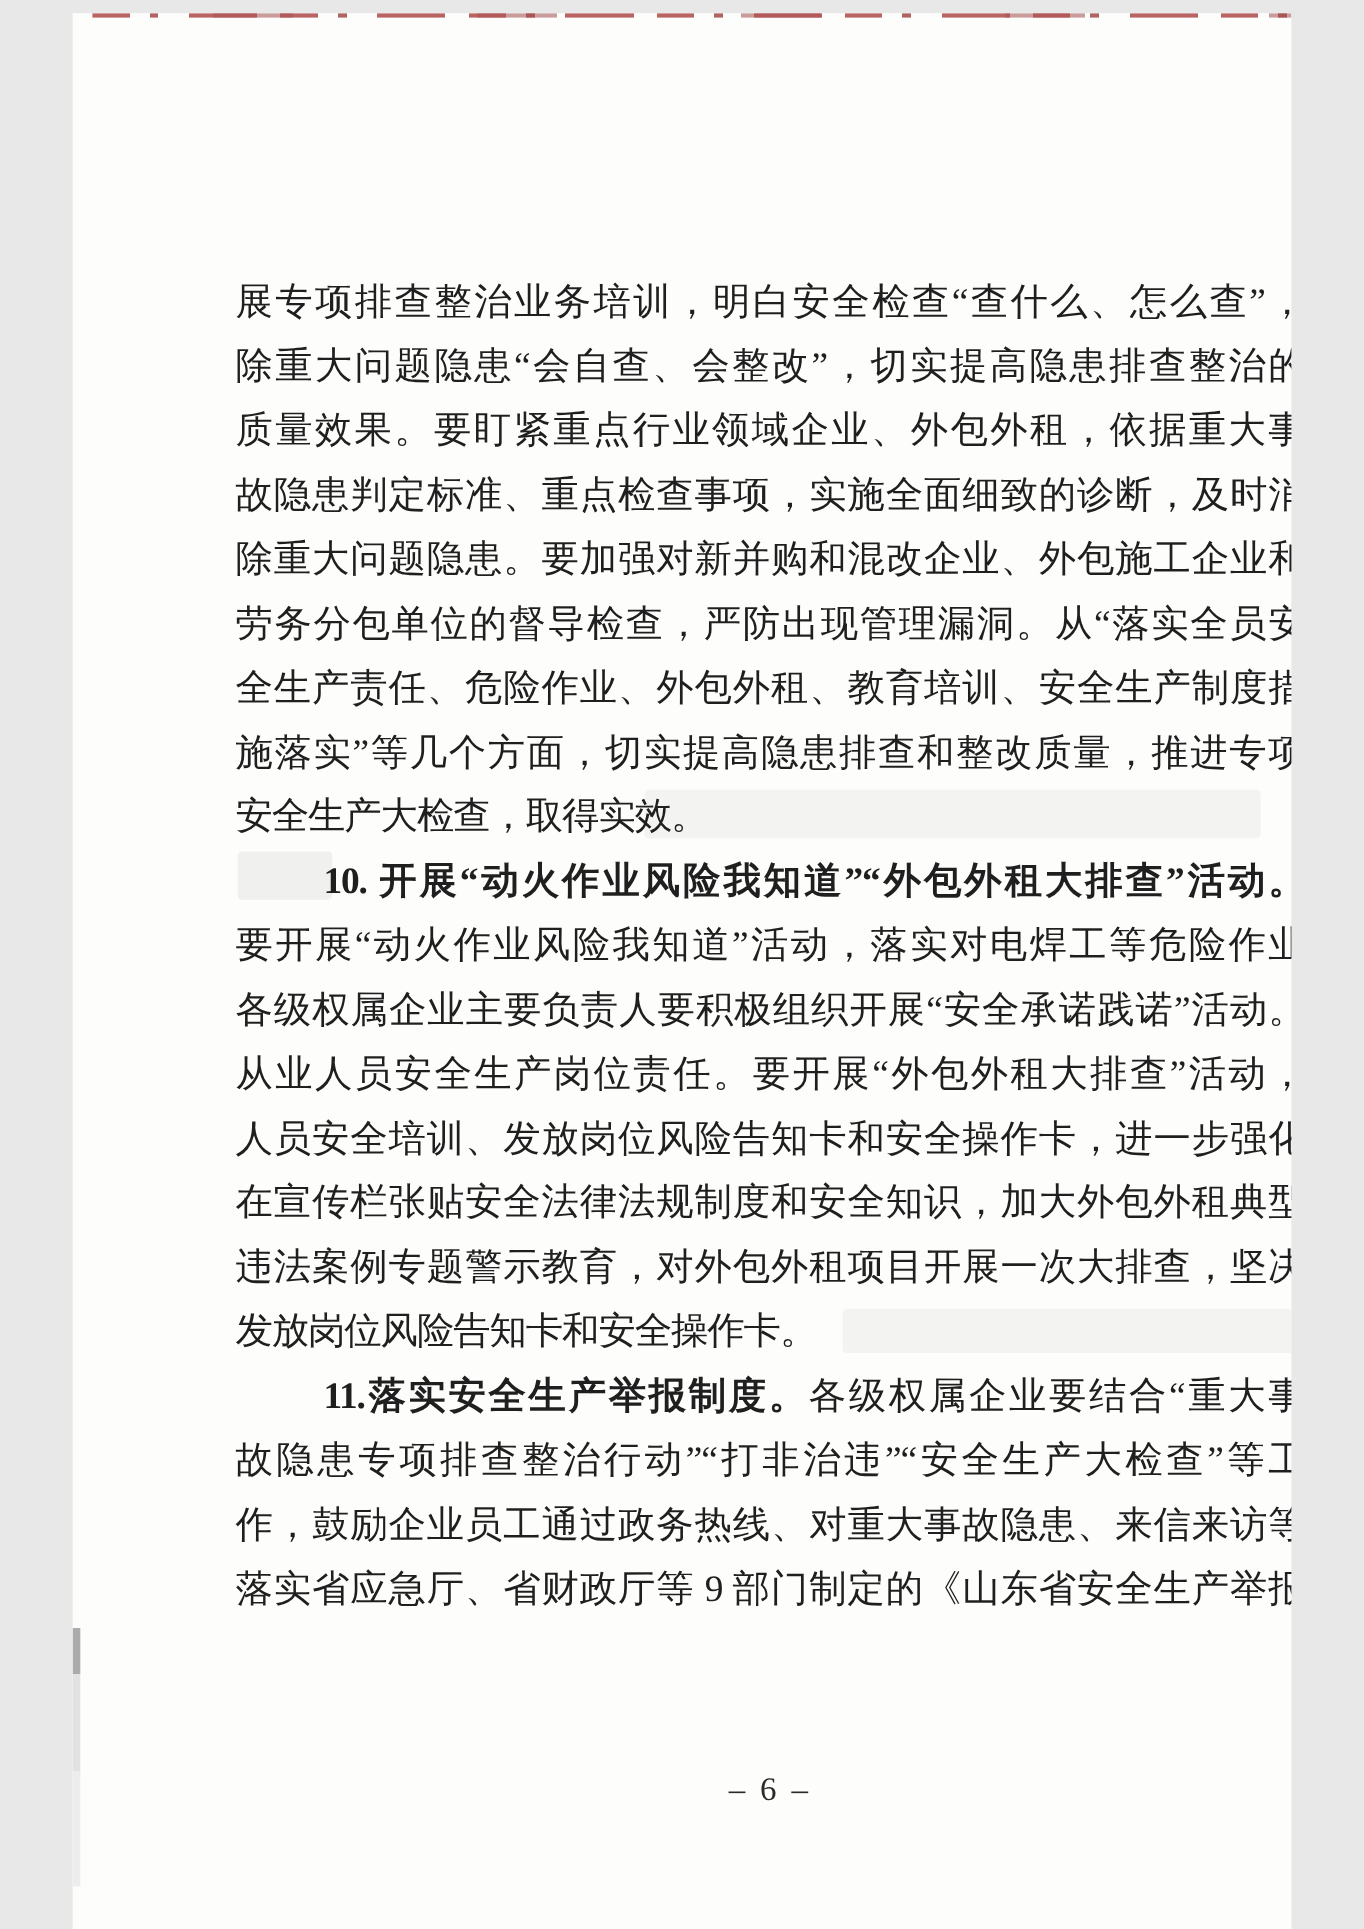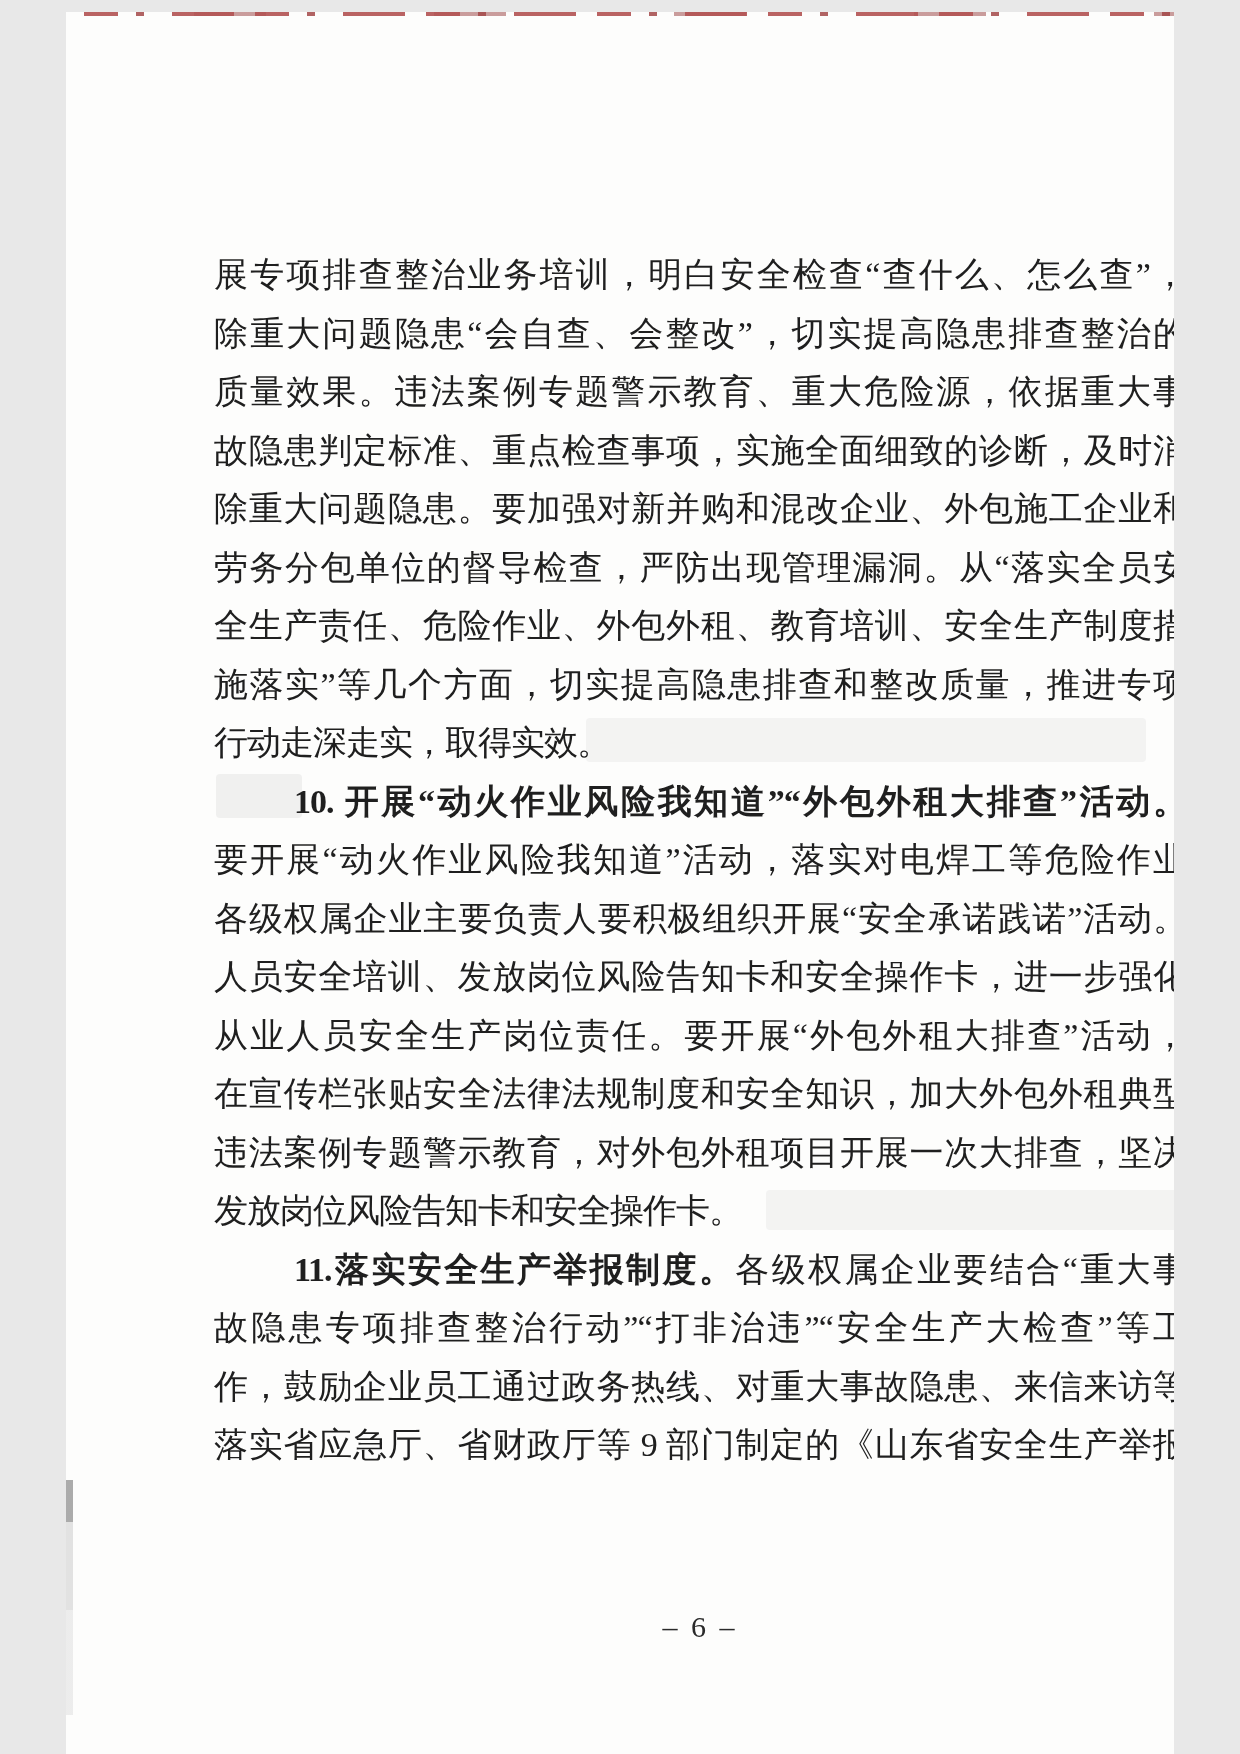--- a/index.html
+++ b/index.html
@@ -83,32 +83,32 @@
   <div class="top-edge"></div>
   <div class="left-edge"></div>
 
   <div class="smudge s1"></div>
   <div class="smudge s2"></div>
   <div class="smudge s3"></div>
 
   <main class="text-block">
       <div class="line fill"><span class="seg">展专项排查整治业务培训，明白安全检查“查什么、怎么查”，</span></div>
       <div class="line fill"><span class="seg">除重大问题隐患“会自查、会整改”，切实提高隐患排查整治的</span></div>
-      <div class="line fill"><span class="seg">质量效果。违法案例专题警示教育、重大危险源，依据重大事</span></div>
+      <div class="line fill"><span class="seg">质量效果。要盯紧重点行业领域企业、外包外租，依据重大事</span></div>
       <div class="line fill"><span class="seg">故隐患判定标准、重点检查事项，实施全面细致的诊断，及时消</span></div>
       <div class="line fill"><span class="seg">除重大问题隐患。要加强对新并购和混改企业、外包施工企业和</span></div>
       <div class="line fill"><span class="seg">劳务分包单位的督导检查，严防出现管理漏洞。从“落实全员安</span></div>
       <div class="line fill"><span class="seg">全生产责任、危险作业、外包外租、教育培训、安全生产制度措</span></div>
       <div class="line fill"><span class="seg">施落实”等几个方面，切实提高隐患排查和整改质量，推进专项</span></div>
-      <div class="line"><span class="seg">行动走深走实，取得实效。</span></div>
+      <div class="line"><span class="seg">安全生产大检查，取得实效。</span></div>
       <div class="line fill indent"><span class="seg bold">10. 开展“动火作业风险我知道”“外包外租大排查”活动。</span></div>
       <div class="line fill"><span class="seg">要开展“动火作业风险我知道”活动，落实对电焊工等危险作业</span></div>
       <div class="line fill"><span class="seg">各级权属企业主要负责人要积极组织开展“安全承诺践诺”活动。</span></div>
+      <div class="line fill"><span class="seg">从业人员安全生产岗位责任。要开展“外包外租大排查”活动，</span></div>
       <div class="line fill"><span class="seg">人员安全培训、发放岗位风险告知卡和安全操作卡，进一步强化</span></div>
-      <div class="line fill"><span class="seg">从业人员安全生产岗位责任。要开展“外包外租大排查”活动，</span></div>
       <div class="line fill"><span class="seg">在宣传栏张贴安全法律法规制度和安全知识，加大外包外租典型</span></div>
       <div class="line fill"><span class="seg">违法案例专题警示教育，对外包外租项目开展一次大排查，坚决</span></div>
       <div class="line"><span class="seg">发放岗位风险告知卡和安全操作卡。</span></div>
       <div class="line fill indent"><span class="seg bold">11.落实安全生产举报制度。</span><span class="seg">各级权属企业要结合“重大事</span></div>
       <div class="line fill"><span class="seg">故隐患专项排查整治行动”“打非治违”“安全生产大检查”等工</span></div>
       <div class="line fill"><span class="seg">作，鼓励企业员工通过政务热线、对重大事故隐患、来信来访等</span></div>
       <div class="line fill"><span class="seg">落实省应急厅、省财政厅等 9 部门制定的《山东省安全生产举报</span></div>
     </main>
 
   <div class="page-number">– 6 –</div>

